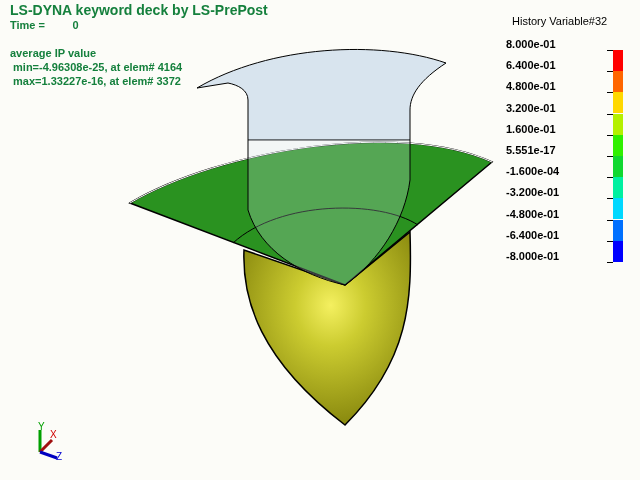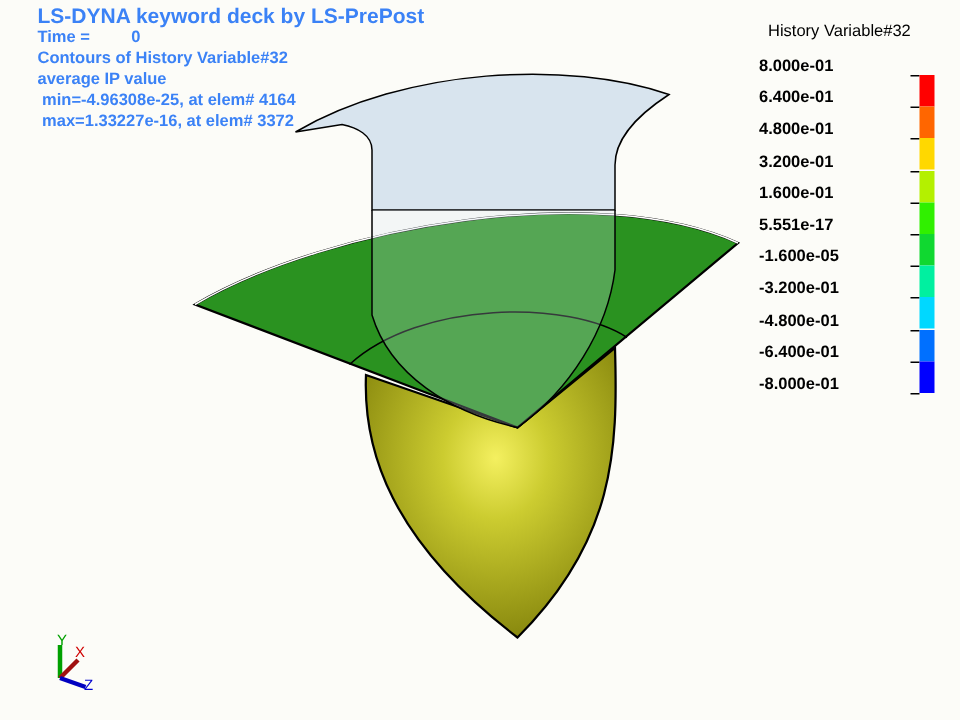--- a/index.html
+++ b/index.html
@@ -1,19 +1,19 @@
 <!DOCTYPE html>
 <html><head>
   <meta charset="utf-8">
   <style>
     html, body { margin:0; padding:0; }
     body { width:640px; height:480px; overflow:hidden; background:#fcfcf8; position:relative;
            font-family:"Liberation Sans", sans-serif; }
     #viewport { position:absolute; left:0; top:0; width:640px; height:480px; }
-    .hdr { position:absolute; left:25px; color:#3b82f6; font-weight:bold; white-space:pre; }
+    .hdr { position:absolute; left:10px; color:#15803d; font-weight:bold; white-space:pre; }
     #title { top:2px; font-size:14px; }
     .info { font-size:11px; }
     #legend-title { position:absolute; left:512px; top:15px; font-size:11px; font-weight:normal; }
     .lbl { position:absolute; right:34px; font-size:11px; font-weight:bold; text-align:left; width:100px; }
     .tick { position:absolute; left:607px; width:6px; height:1px; background:#000; }
     .swatch { position:absolute; left:613px; width:10px; height:21px; }
     svg { position:absolute; left:0; top:0; }
   </style>
 </head>
 <body>
@@ -44,40 +44,39 @@
       <line x1="40" y1="452" x2="52" y2="440" stroke="#a01010" stroke-width="3"></line>
       <line x1="40" y1="452" x2="57" y2="458" stroke="#0000c0" stroke-width="3"></line>
       <text x="38" y="430" font-size="10" fill="#00a000" font-family="Liberation Sans, sans-serif">Y</text>
       <text x="50" y="438" font-size="10" fill="#d00000" font-family="Liberation Sans, sans-serif">X</text>
       <text x="56" y="460" font-size="10" fill="#0000d0" font-family="Liberation Sans, sans-serif">Z</text>
     </g>
   </svg>
 
   <div id="title" class="hdr">LS-DYNA keyword deck by LS-PrePost</div>
   <div class="hdr info" style="top:19px">Time =         0</div>
-  <div class="hdr info" style="top:33px">Contours of History Variable#32</div>
   <div class="hdr info" style="top:47px">average IP value</div>
   <div class="hdr info" style="top:61px"> min=-4.96308e-25, at elem# 4164</div>
   <div class="hdr info" style="top:75px"> max=1.33227e-16, at elem# 3372</div>
 
   <div id="legend-title">History Variable#32</div>
   <div id="legend">
       <div class="lbl" style="top: 38px;">8.000e-01</div>
       <div class="tick" style="top: 50px;"></div>
       <div class="lbl" style="top: 59.2px;">6.400e-01</div>
       <div class="tick" style="top: 71.2px;"></div>
       <div class="lbl" style="top: 80.4px;">4.800e-01</div>
       <div class="tick" style="top: 92.4px;"></div>
       <div class="lbl" style="top: 101.6px;">3.200e-01</div>
       <div class="tick" style="top: 113.6px;"></div>
       <div class="lbl" style="top: 122.8px;">1.600e-01</div>
       <div class="tick" style="top: 134.8px;"></div>
       <div class="lbl" style="top: 144px;">5.551e-17</div>
       <div class="tick" style="top: 156px;"></div>
-      <div class="lbl" style="top: 165.2px;">-1.600e-05</div>
+      <div class="lbl" style="top: 165.2px;">-1.600e-04</div>
       <div class="tick" style="top: 177.2px;"></div>
       <div class="lbl" style="top: 186.4px;">-3.200e-01</div>
       <div class="tick" style="top: 198.4px;"></div>
       <div class="lbl" style="top: 207.6px;">-4.800e-01</div>
       <div class="tick" style="top: 219.6px;"></div>
       <div class="lbl" style="top: 228.8px;">-6.400e-01</div>
       <div class="tick" style="top: 240.8px;"></div>
       <div class="lbl" style="top: 250px;">-8.000e-01</div>
       <div class="tick" style="top: 262px;"></div>
       <div class="swatch" style="top: 50px; background: rgb(255, 0, 0);"></div>

